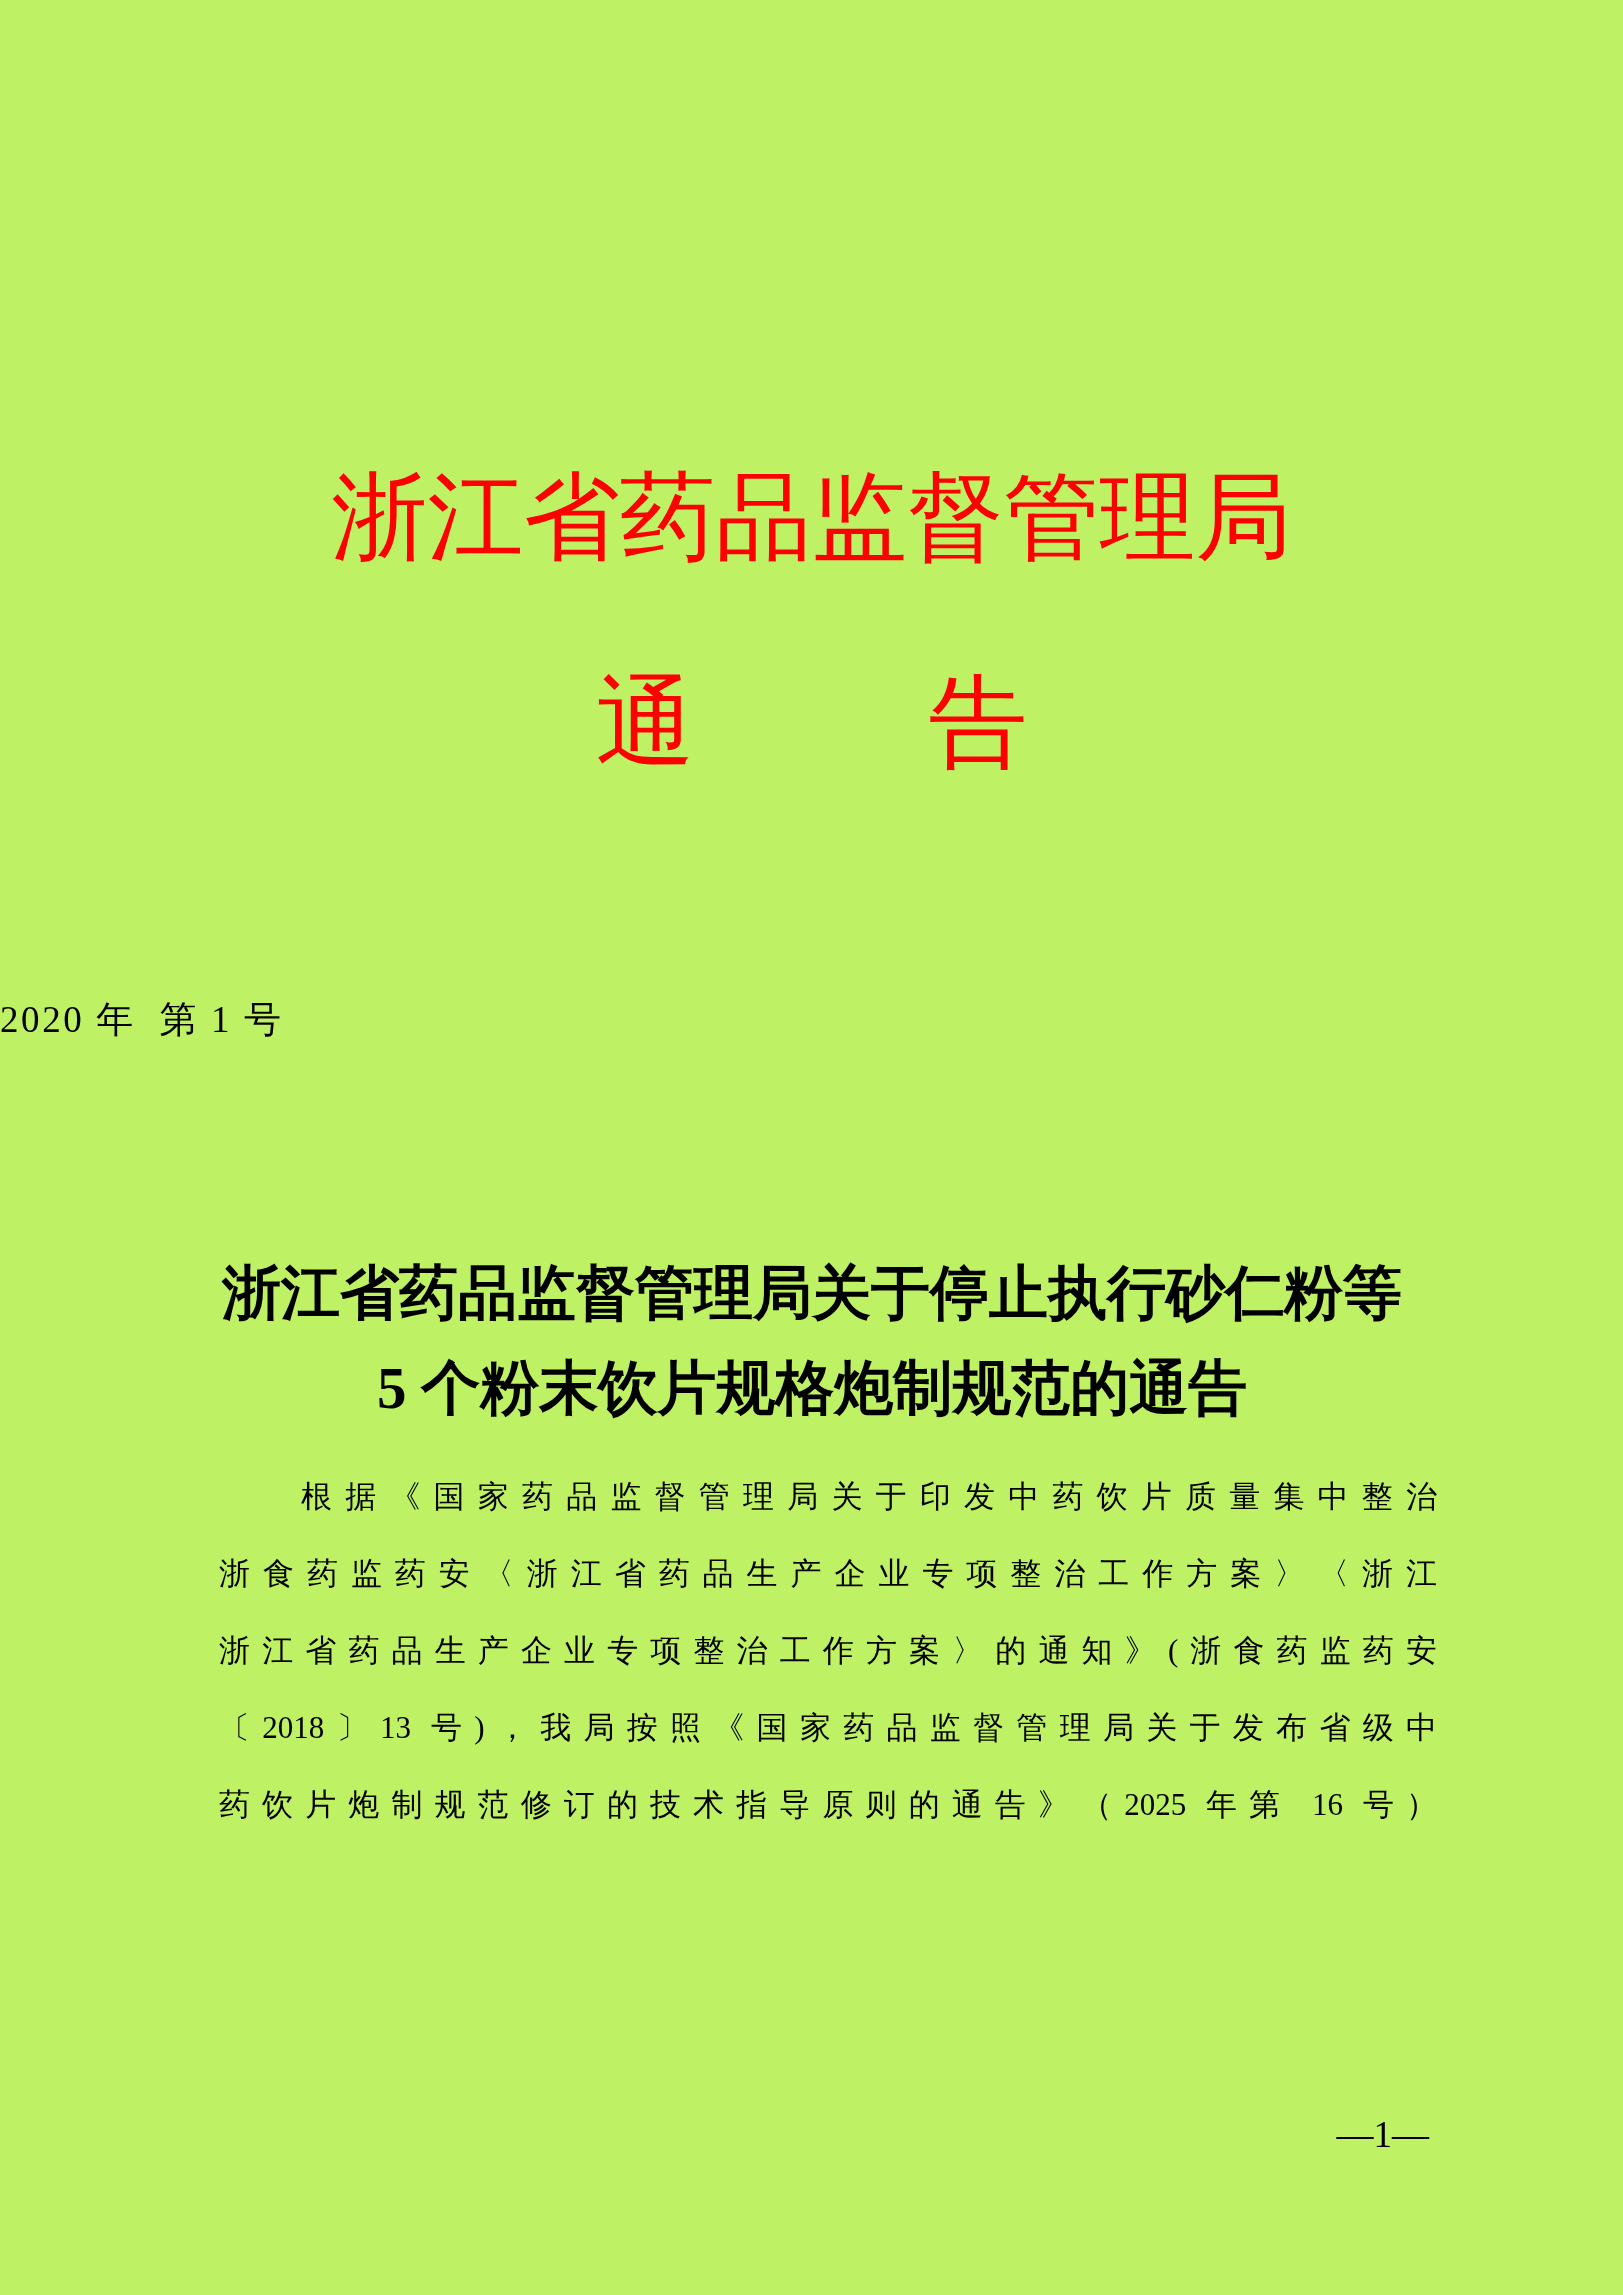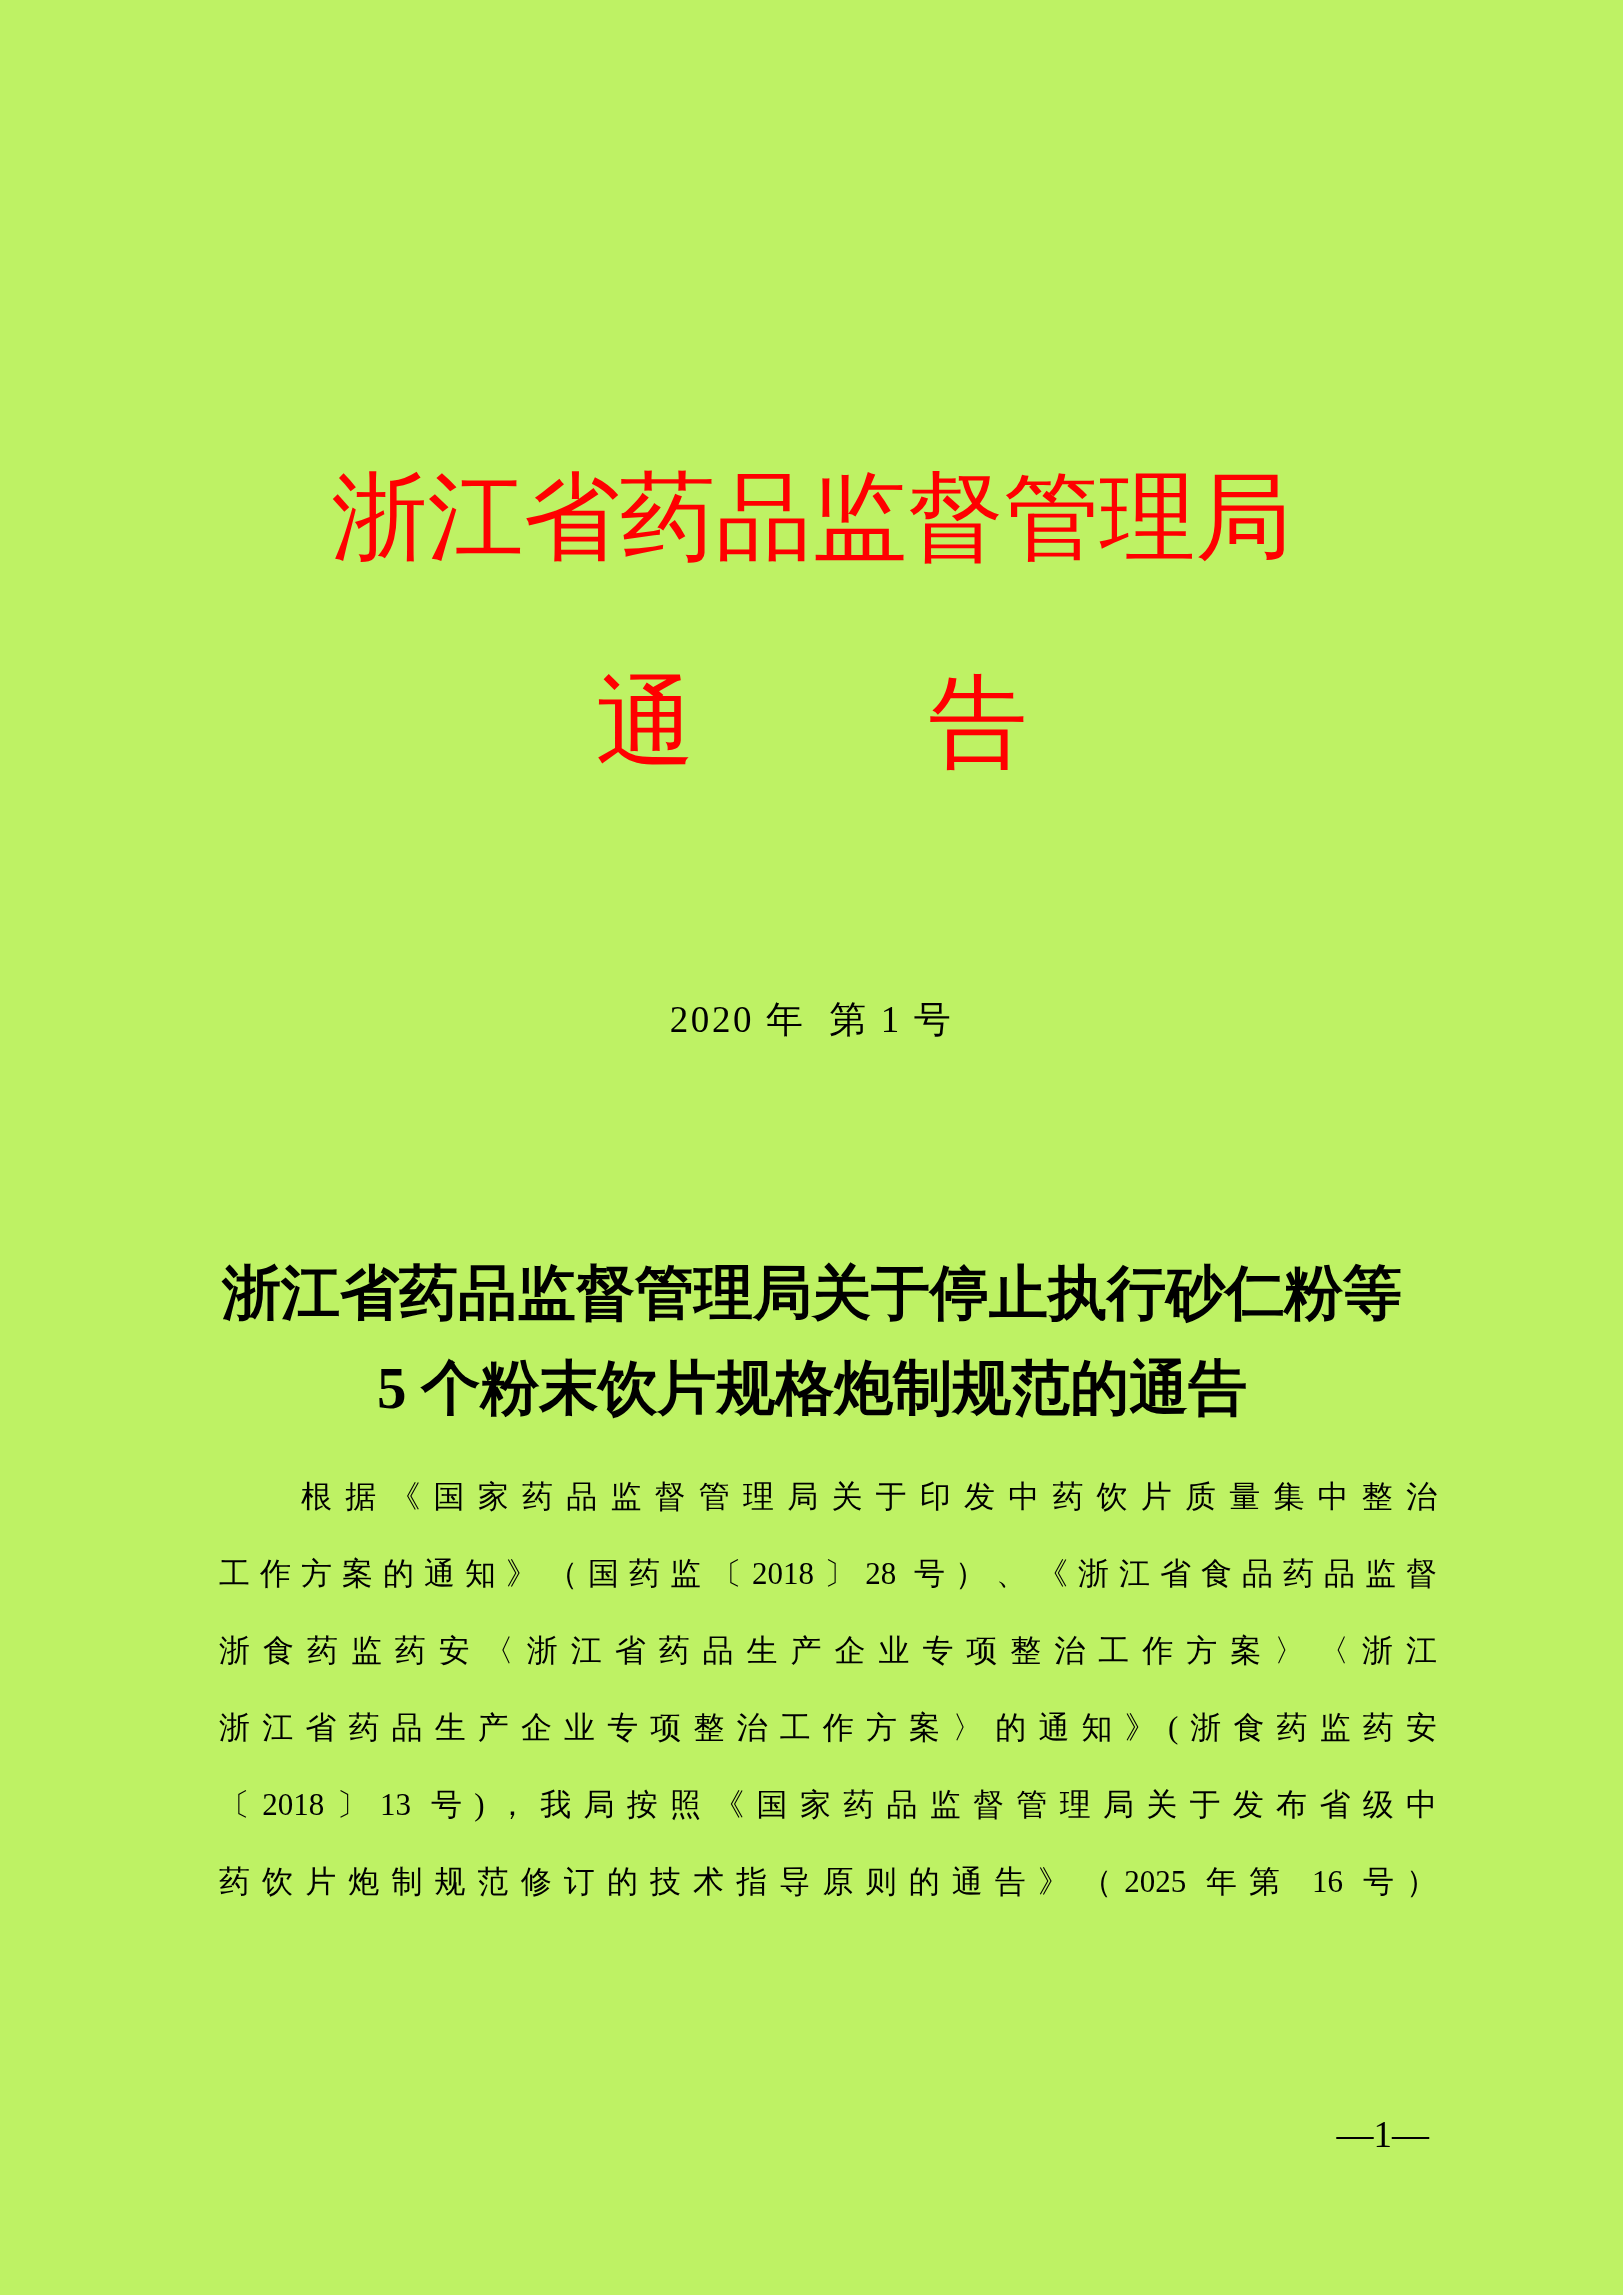--- a/index.html
+++ b/index.html
@@ -41,21 +41,20 @@
     font-size: 99px;
     line-height: 1;
     color: #ff0000;
   }
   
   .issue-number {
     position: absolute;
     top: 1000px;
     left: 0;
     width: 100%;
-    text-align: center;
     font-size: 37px;
     line-height: 39px;
     letter-spacing: 2.6px;
     white-space: pre;
     color: #000000;
   }
   
   .doc-title {
     position: absolute;
     top: 1246px;
@@ -115,21 +114,20 @@
 
   <div class="issue-number">2020 年  第 1 号</div>
 
   <div class="doc-title">
     <div class="doc-title-line">浙江省药品监督管理局关于停止执行砂仁粉等</div>
     <div class="doc-title-line">5 个粉末饮片规格炮制规范的通告</div>
   </div>
 
   <div class="body-text">
     <div class="body-line indent">根据《国家药品监督管理局关于印发中药饮片质量集中整治</div>
-    <div class="body-line">工作方案的通知》（国药监〔2018〕28 号）、《浙江省食品药品监督</div>
     <div class="body-line">浙食药监药安〈浙江省药品生产企业专项整治工作方案〉〈浙江</div>
     <div class="body-line">浙江省药品生产企业专项整治工作方案〉的通知》(浙食药监药安</div>
     <div class="body-line">〔2018〕13 号)，我局按照《国家药品监督管理局关于发布省级中</div>
     <div class="body-line">药饮片炮制规范修订的技术指导原则的通告》（2025 年第 16 号）</div>
   </div>
 
   <div class="page-number">—1—</div>
 
 </div>
 

